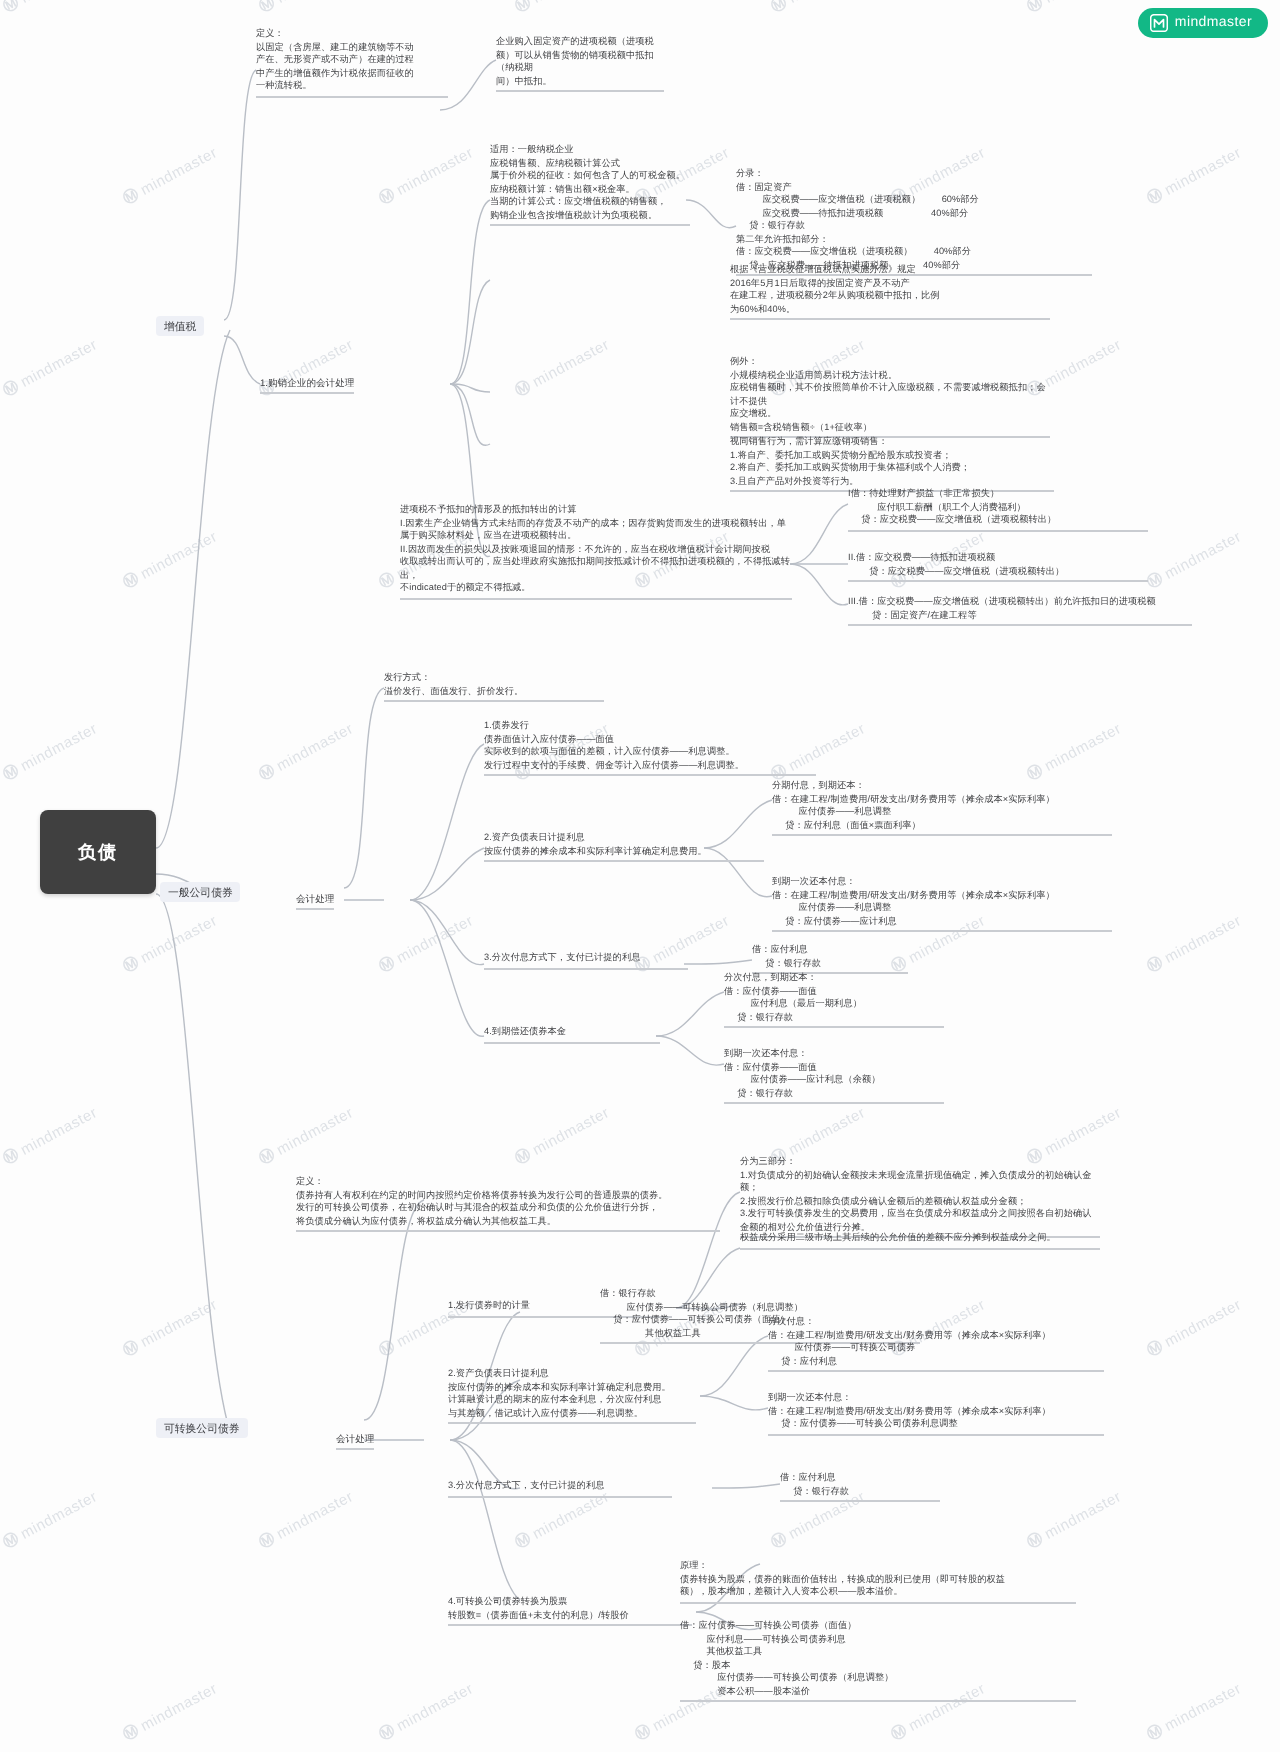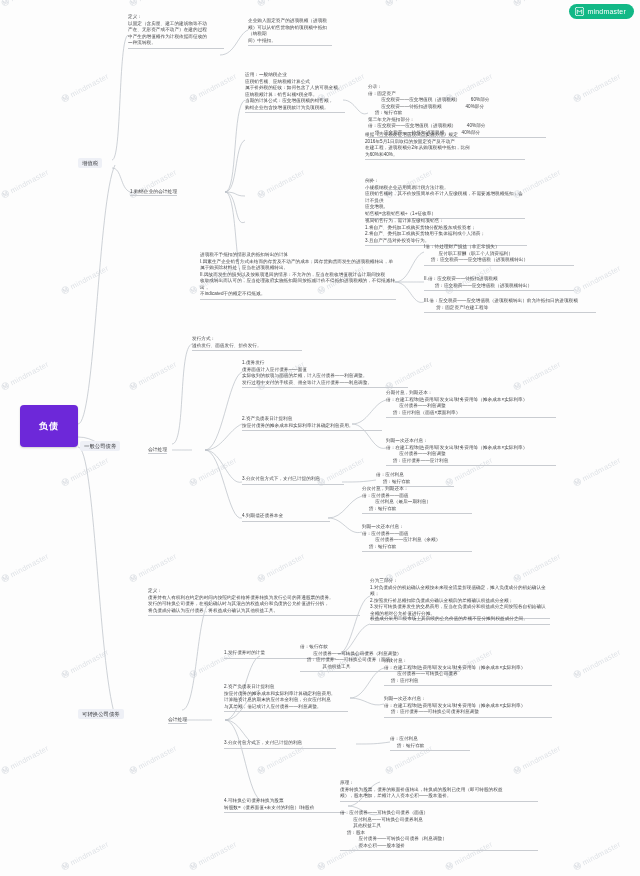--- a/index.html
+++ b/index.html
@@ -45,21 +45,21 @@
     white-space: pre-wrap;
     letter-spacing: .05px;
   }
   .node.lined {
     border-bottom: 0.6px solid #c9ccd1;
     padding-bottom: 1px;
   }
   .root {
     position: absolute;
     z-index: 3;
-    background: #6d28d9;
+    background: #404040;
     color: #ffffff;
     border-radius: 4px;
     font-size: 9px;
     font-weight: bold;
     display: flex;
     align-items: center;
     justify-content: center;
     letter-spacing: 1px;
     box-shadow: 0 1px 2px rgba(0,0,0,.18);
   }

